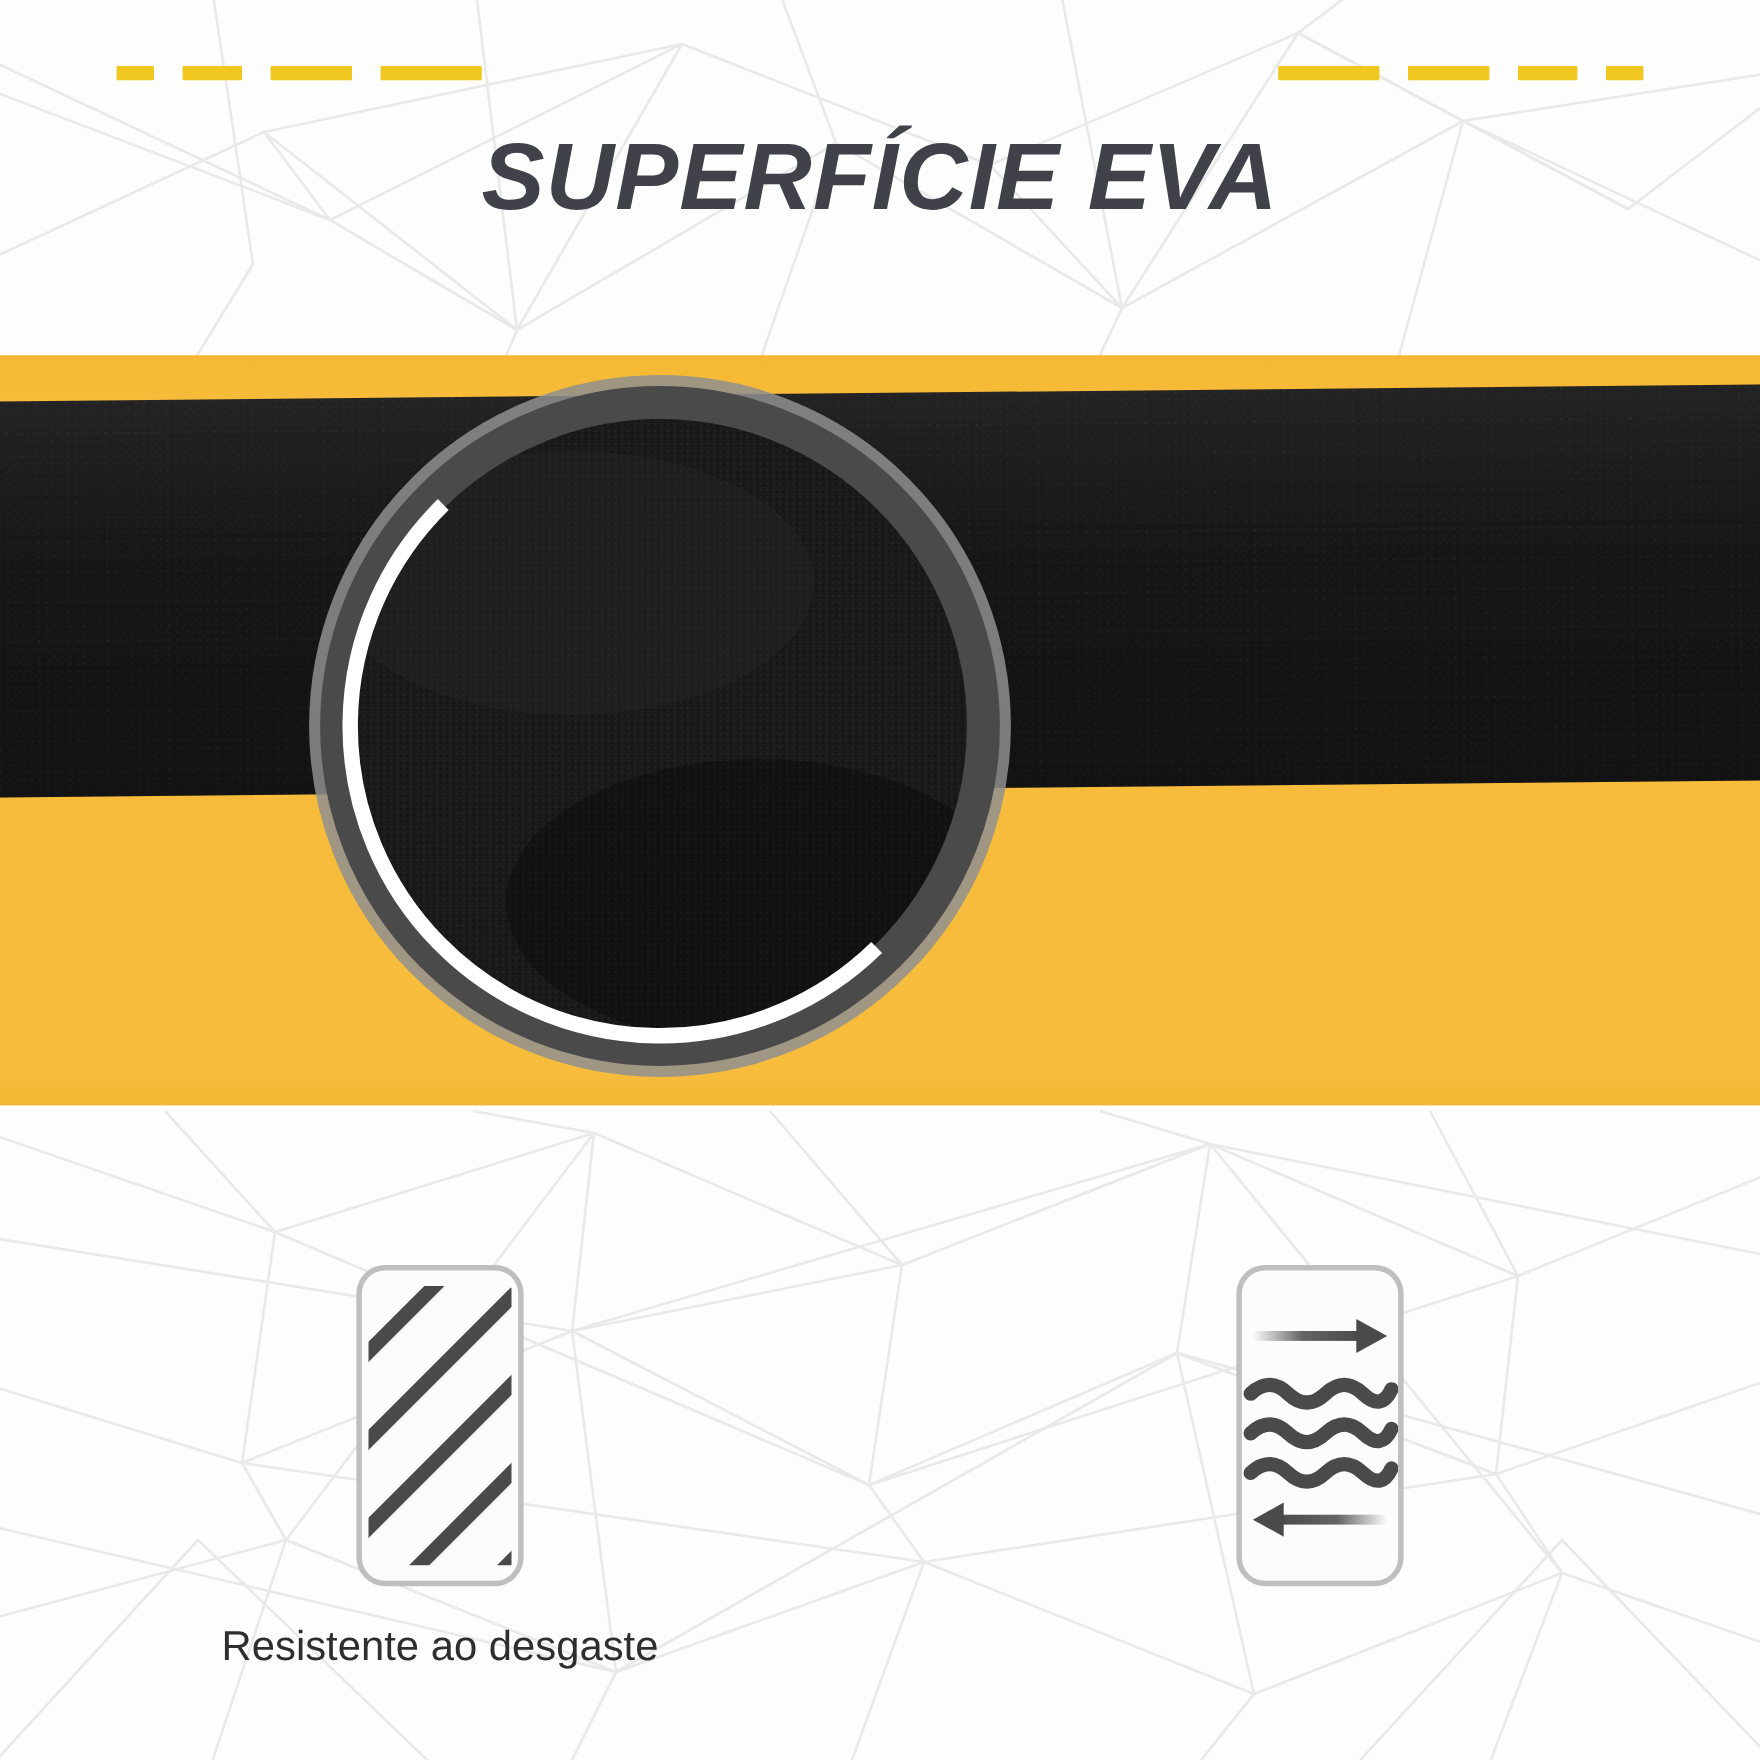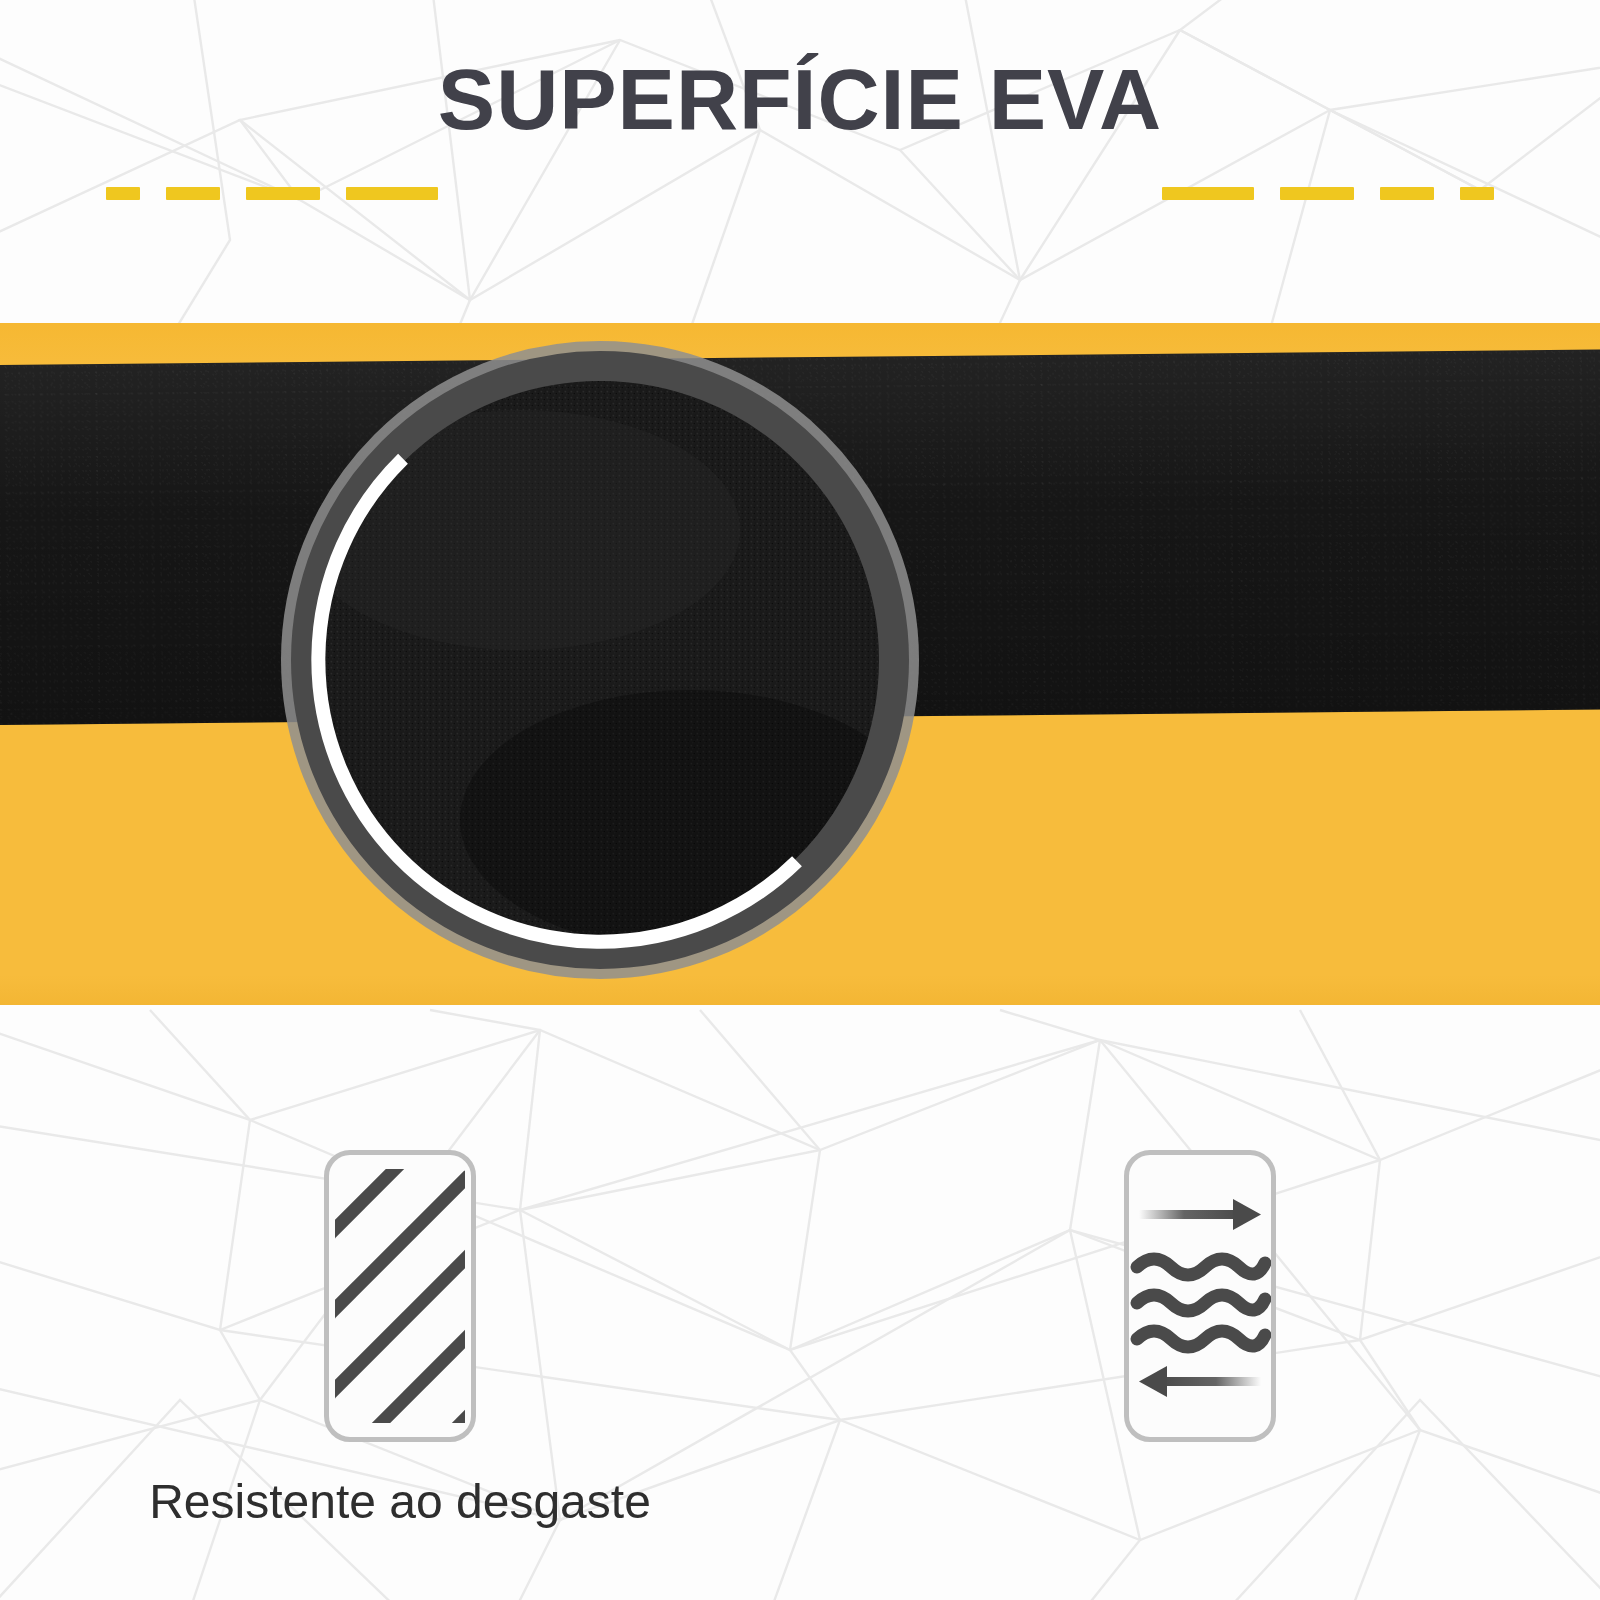--- a/index.html
+++ b/index.html
@@ -21,22 +21,23 @@
     position:absolute;inset:0;
     width:1600px;height:1600px;
     z-index:0;
     pointer-events:none;
   }
 
   
   #header{
     position:absolute;
     top:60px;left:0;width:1600px;height:140px;
-    display:flex;align-items:flex-end;justify-content:center;
+    display:flex;align-items:flex-start;justify-content:center;
     z-index:6;
+    font-style:italic;
   }
   .dash-group{display:flex;align-items:center;gap:26px;}
   .dash{height:13px;background:#EFC71F;border-radius:1px;}
   .dash.d1{width:34px;}
   .dash.d2{width:54px;}
   .dash.d3{width:74px;}
   .dash.d4{width:92px;}
   #page-title{
     font-size:86px;
     font-weight:bold;
@@ -114,21 +115,21 @@
     width:152px;height:292px;
     border:5px solid #BFBFBF;
     border-radius:26px;
     background:#FCFCFC;
     display:flex;align-items:center;justify-content:center;
     overflow:hidden;
     box-sizing:border-box;
   }
   .feature-caption{
     margin-top:36px;
-    font-size:48px;
+    font-size:38px;
     color:#2E2E2E;
     font-family:"Liberation Sans", sans-serif;
     white-space:nowrap;
     line-height:1;
   }
   .feature-icon{display:block;}
 </style>
 </head>
 <body>
 

